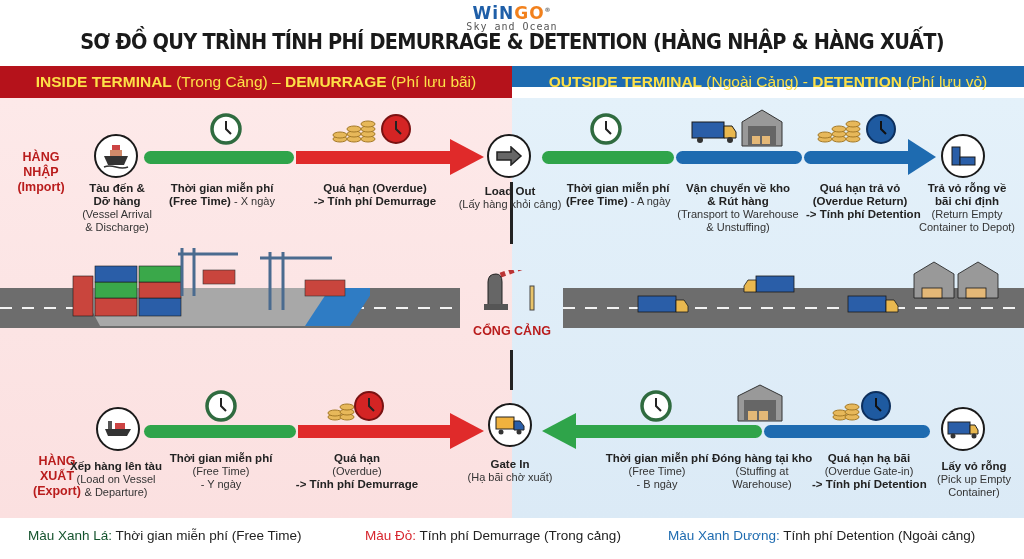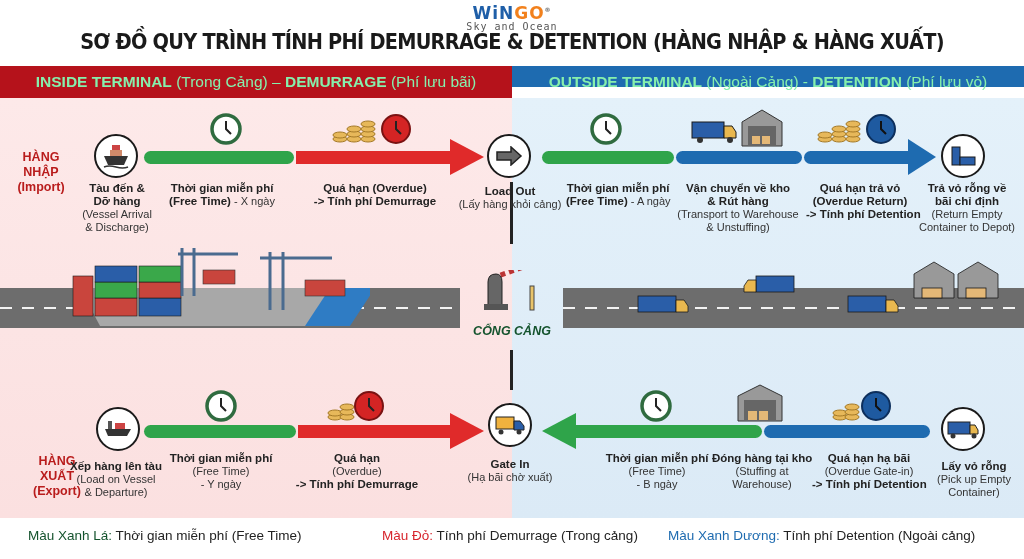--- a/index.html
+++ b/index.html
@@ -8,38 +8,38 @@
   .abs { position: absolute; }
   .logo { left: 0; width: 1024px; top: 1px; text-align: center; }
   .logo-main { font-family: "DejaVu Sans", sans-serif; font-weight: 900; font-size: 17px; letter-spacing: 1px; line-height: 18px; }
   .logo-main .wi { color: #1f5fa8; }
   .logo-main .ngo { color: #f2811d; }
   .logo-main sup { font-size: 6px; color: #666; }
   .logo-sub { font-family: "DejaVu Sans Mono", monospace; font-size: 10px; color: #555; letter-spacing: 1px; line-height: 9px; }
   .title { left: 0; top: 30px; width: 1024px; text-align: center; font-family: "DejaVu Sans", sans-serif; font-weight: bold; font-size: 21px; letter-spacing: -0.8px; color: #1a1a1a; transform: scaleX(0.92); }
   .band-left { left: 0; top: 66px; width: 512px; height: 32px; background: #b5121b; }
   .band-right { left: 512px; top: 66px; width: 512px; height: 21px; background: #1e6bb0; }
-  .band-text { width: 100%; text-align: center; color: #86efac; font-size: 15.5px; line-height: 32px; white-space: nowrap; border-radius: 15px; }
+  .band-text { width: 100%; text-align: center; color: #fde047; font-size: 15.5px; line-height: 32px; white-space: nowrap; border-radius: 15px; }
   .band-text b { font-weight: bold; }
   .bg-left { left: 0; top: 98px; width: 512px; height: 420px; background: linear-gradient(#fde9e9, #fbe0e0); }
   .bg-right { left: 512px; top: 98px; width: 512px; height: 420px; background: linear-gradient(#e4f1fa, #dbeaf6); }
   .divider { left: 510px; width: 3px; background: #222; }
   .row-label { font-weight: bold; font-size: 12.5px; text-align: center; line-height: 15px; color: #b91c1c; }
   .circle { width: 44px; height: 44px; border: 2px solid #1a1a1a; border-radius: 50%; background: #fff; display: flex; align-items: center; justify-content: center; }
   .bar { height: 13px; border-radius: 7px; }
   .green { background: #2fa44a; }
   .red { background: #e02a2a; }
   .blue { background: #1e6bb0; }
   .cap { text-align: center; font-size: 11px; line-height: 13px; color: #222; white-space: nowrap; }
   .cap b { font-weight: bold; font-size: 11.5px; }
   .cap .sub { color: #333; }
   .road { height: 40px; background: #6d6d6d; }
   .road::after { content: ""; position: absolute; left: 0; right: 0; top: 19px; height: 2px;
     background: repeating-linear-gradient(90deg, #f2f2f2 0 12px, transparent 12px 22px); }
-  .gate-label { text-align: center; font-weight: bold; font-size: 12.5px; line-height: 15px; color: #14532d; font-style: italic; }
+  .gate-label { text-align: center; font-weight: bold; font-size: 12.5px; line-height: 15px; color: #b91c1c; }
   .legend { top: 528px; font-size: 13.5px; white-space: nowrap; color: #222; }
 </style>
 </head>
 <body>
 
 <div class="abs logo">
   <div class="logo-main"><span class="wi">WiN</span><span class="ngo">GO</span><sup>®</sup></div>
   <div class="logo-sub">Sky and Ocean</div>
 </div>
 
@@ -323,18 +323,18 @@
 <div class="abs cap" style="left:812px;top:452px;width:114px;">
   <b>Quá hạn hạ bãi</b><br><span class="sub">(Overdue Gate-in)</span><br><b>-&gt; Tính phí Detention</b>
 </div>
 <div class="abs cap" style="left:925px;top:454px;width:98px;margin-top:6px;">
   <b>Lấy vỏ rỗng</b><br><span class="sub">(Pick up Empty</span><br><span class="sub">Container)</span>
 </div>
 
 <div class="abs legend" style="left:28px;">
   <span style="color:#14532d">Màu Xanh Lá:</span><span> Thời gian miễn phí (Free Time)</span>
 </div>
-<div class="abs legend" style="left:382px;">
+<div class="abs legend" style="left:365px;">
   <span style="color:#d7262e">Màu Đỏ:</span><span> Tính phí Demurrage (Trong cảng)</span>
 </div>
 <div class="abs legend" style="left:668px;">
   <span style="color:#1e6bb0">Màu Xanh Dương:</span><span> Tính phí Detention (Ngoài cảng)</span>
 </div>
 
 </body></html>

